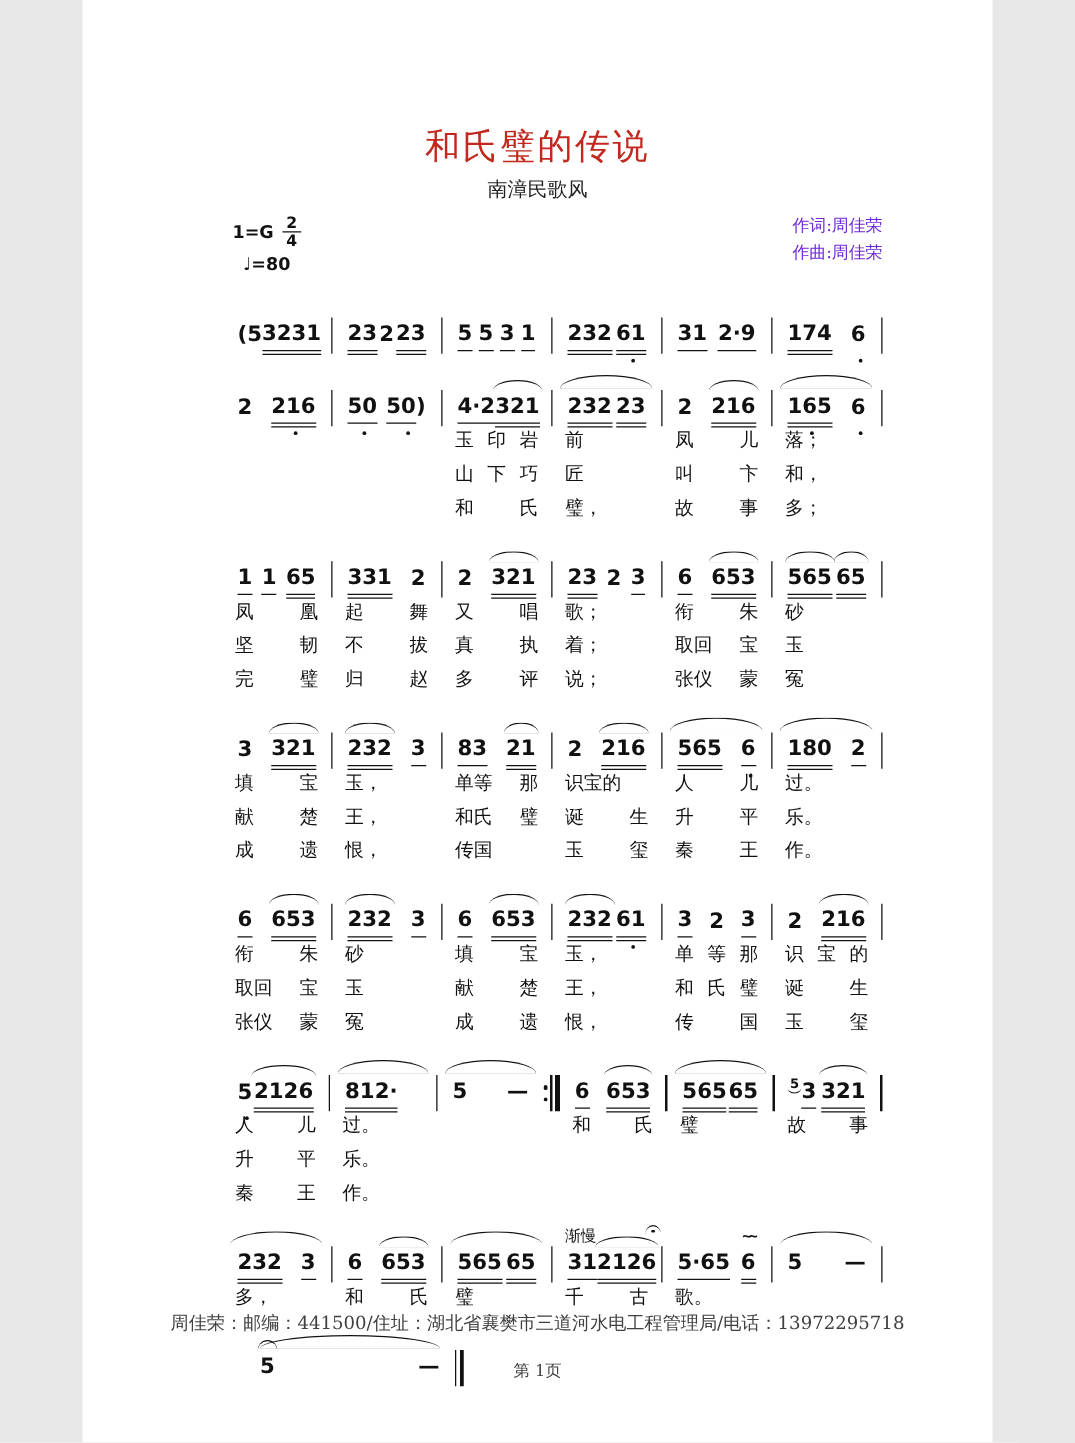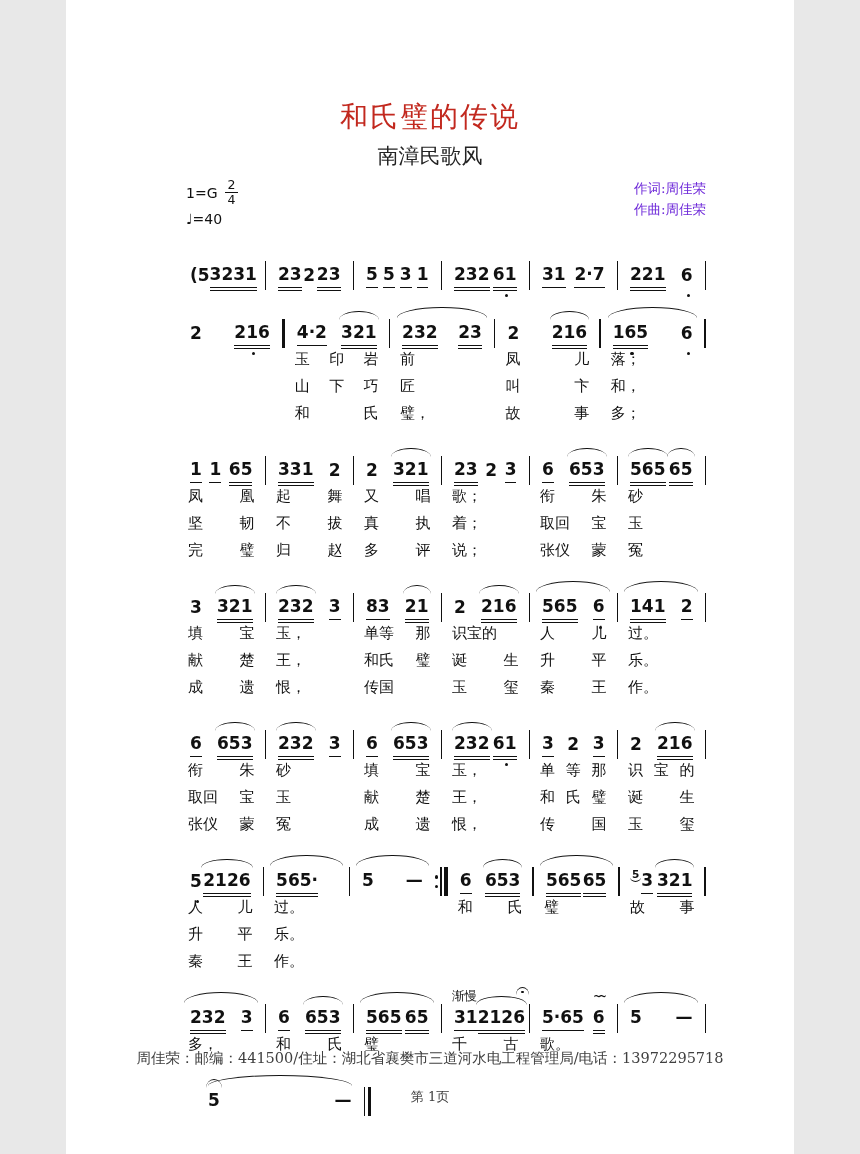--- a/index.html
+++ b/index.html
@@ -3,23 +3,23 @@
 <meta charset="utf-8">
 <style>
   html,body{margin:0;padding:0;background:#e8e8e8;}
   .sheet{
     width:728px;height:1154px;margin:0 auto;background:#ffffff;
     box-sizing:border-box;position:relative;overflow:hidden;
     font-family:"DejaVu Serif","Liberation Serif",serif;color:#111;
   }
   
   .title{ text-align:center; font-size:28px; letter-spacing:2px; margin-top:98px; color:#c2281e; }
-  .subtitle{ text-align:center; font-size:21px; margin-top:6px; color:#222; }
+  .subtitle{ text-align:center; font-size:16px; margin-top:6px; color:#222; }
   .meta{ position:relative; margin:8px 88px 0 112px; height:56px; }
-  .keyblock{ position:absolute; left:8px; top:0; font-family:"DejaVu Sans","Liberation Sans",sans-serif; font-weight:400; font-size:14px; }
+  .keyblock{ position:absolute; left:8px; top:0; font-family:"DejaVu Sans","Liberation Sans",sans-serif; font-weight:700; font-size:14px;text-align:center; }
   .keyline{ display:flex; align-items:center; gap:7px; }
   .ts{ display:inline-flex; flex-direction:column; align-items:center; font-size:12.5px; line-height:1.15; }
   .ts .tsa{ border-bottom:1.3px solid #111; padding:0 3px; }
   .tempo{ margin-top:3px; font-size:14px; }
   .credits{ position:absolute; right:0; top:0; text-align:left; font-size:13.5px; color:#6d28d9; line-height:1.55; }
   
   .score{ margin:14px 88px 0 112px; }
   .system{ margin-bottom:16px; }
   .system .row{ display:flex; align-items:flex-start; }
   .system.short .row{ width:175px; margin-left:18px; }
@@ -69,21 +69,21 @@
   <div class="meta">
     <div class="keyblock">
       <div class="keyline">
         <span>1=G</span>
         <span class="ts">
           <span class="tsa">2</span>
           <span>4</span>
         </span>
       </div>
       <div class="tempo">
-        <span>♩</span><span>=40</span>
+        <span>♩</span><span>=80</span>
       </div>
     </div>
     <div class="credits">
       <div>作词:周佳荣</div>
       <div>作曲:周佳荣</div>
     </div>
   </div>
 
   <div class="score" id="score">
       <div class="system">
@@ -115,45 +115,54 @@
           <div class="measure">
             <div class="notes">
               <span class="tok u2"><span class="main">232</span></span>
               <span class="tok u2"><span class="main">61</span><span class="ld"></span></span>
             </div>
           </div>
           <span class="bar"></span>
           <div class="measure">
             <div class="notes">
               <span class="tok u1"><span class="main">31</span></span>
-              <span class="tok u1"><span class="main">2·7</span></span>
-            </div>
-          </div>
-          <span class="bar"></span>
-          <div class="measure">
-            <div class="notes">
-              <span class="tok u2"><span class="main">221</span></span>
+              <span class="tok u1"><span class="main">2·9</span></span>
+            </div>
+          </div>
+          <span class="bar"></span>
+          <div class="measure">
+            <div class="notes">
+              <span class="tok u2"><span class="main">174</span></span>
               <span class="tok"><span class="main">6</span><span class="ld"></span></span>
             </div>
           </div>
           <span class="bar"></span>
         </div>
       </div>
       <div class="system">
         <div class="row">
           <div class="measure">
             <div class="notes">
               <span class="tok"><span class="main">2</span></span>
               <span class="tok u2"><span class="main">216</span><span class="ld"></span></span>
             </div>
             <div class="lyr"></div>
             <div class="lyr"></div>
             <div class="lyr"></div>
           </div>
           <span class="bar"></span>
+          <div class="measure">
+            <div class="notes">
+              <span class="tok u1"><span class="main">50</span><span class="ld"></span></span>
+              <span class="tok u1"><span class="main">50</span><span class="aff">)</span><span class="ld"></span></span>
+            </div>
+            <div class="lyr"></div>
+            <div class="lyr"></div>
+            <div class="lyr"></div>
+          </div>
           <span class="bar"></span>
           <div class="measure">
             <div class="notes">
               <span class="tok u1"><span class="main">4·2</span></span>
               <span class="tok u2"><span class="main">321</span><span class="arc"></span></span>
             </div>
             <div class="lyr">
               <span class="lg">玉</span>
               <span class="lg">印</span>
               <span class="lg">岩</span>
@@ -427,21 +436,21 @@
             </div>
             <div class="lyr">
               <span class="lg">秦</span>
               <span class="lg">王</span>
             </div>
           </div>
           <span class="bar"></span>
           <div class="measure">
             <span class="arcall"></span>
             <div class="notes">
-              <span class="tok u2"><span class="main">141</span></span>
+              <span class="tok u2"><span class="main">180</span></span>
               <span class="tok u1"><span class="main">2</span></span>
             </div>
             <div class="lyr">
               <span class="lg">过。</span>
             </div>
             <div class="lyr">
               <span class="lg">乐。</span>
             </div>
             <div class="lyr">
               <span class="lg">作。</span>
@@ -583,21 +592,21 @@
             </div>
             <div class="lyr">
               <span class="lg">秦</span>
               <span class="lg">王</span>
             </div>
           </div>
           <span class="bar"></span>
           <div class="measure">
             <span class="arcall"></span>
             <div class="notes">
-              <span class="tok u2"><span class="main">565·</span></span>
+              <span class="tok u2"><span class="main">812·</span></span>
             </div>
             <div class="lyr">
               <span class="lg">过。</span>
             </div>
             <div class="lyr">
               <span class="lg">乐。</span>
             </div>
             <div class="lyr">
               <span class="lg">作。</span>
             </div>

